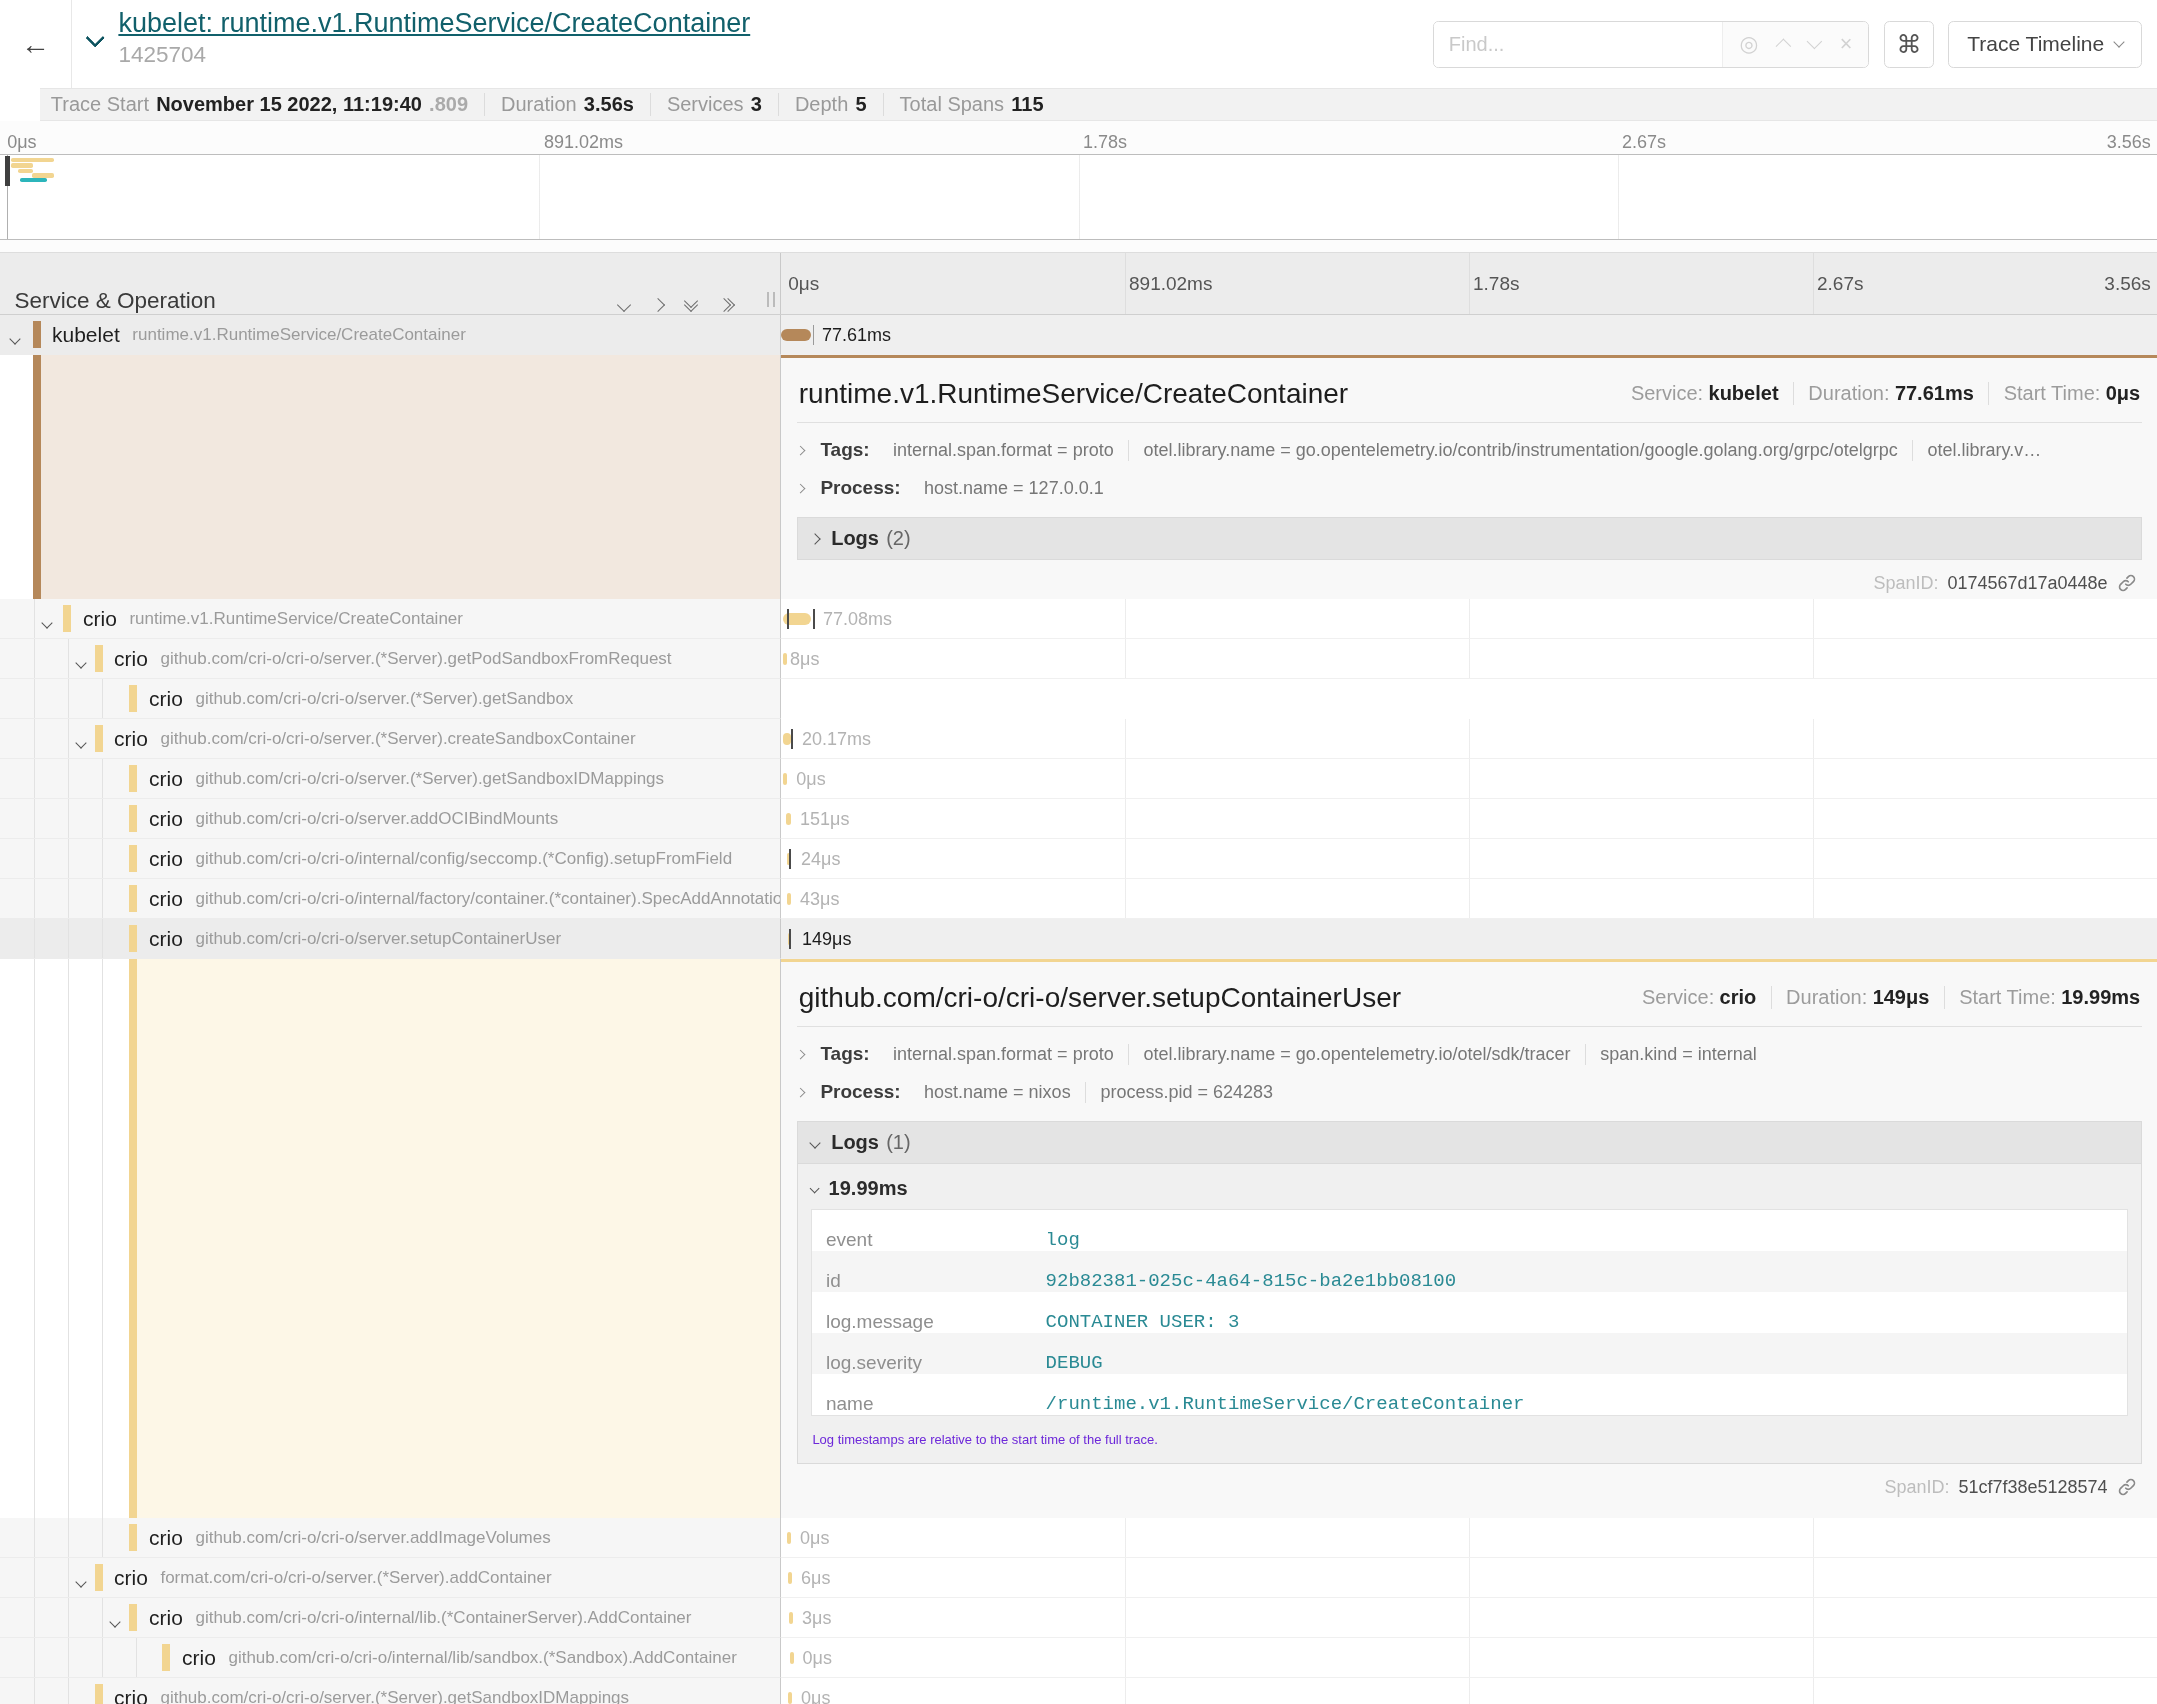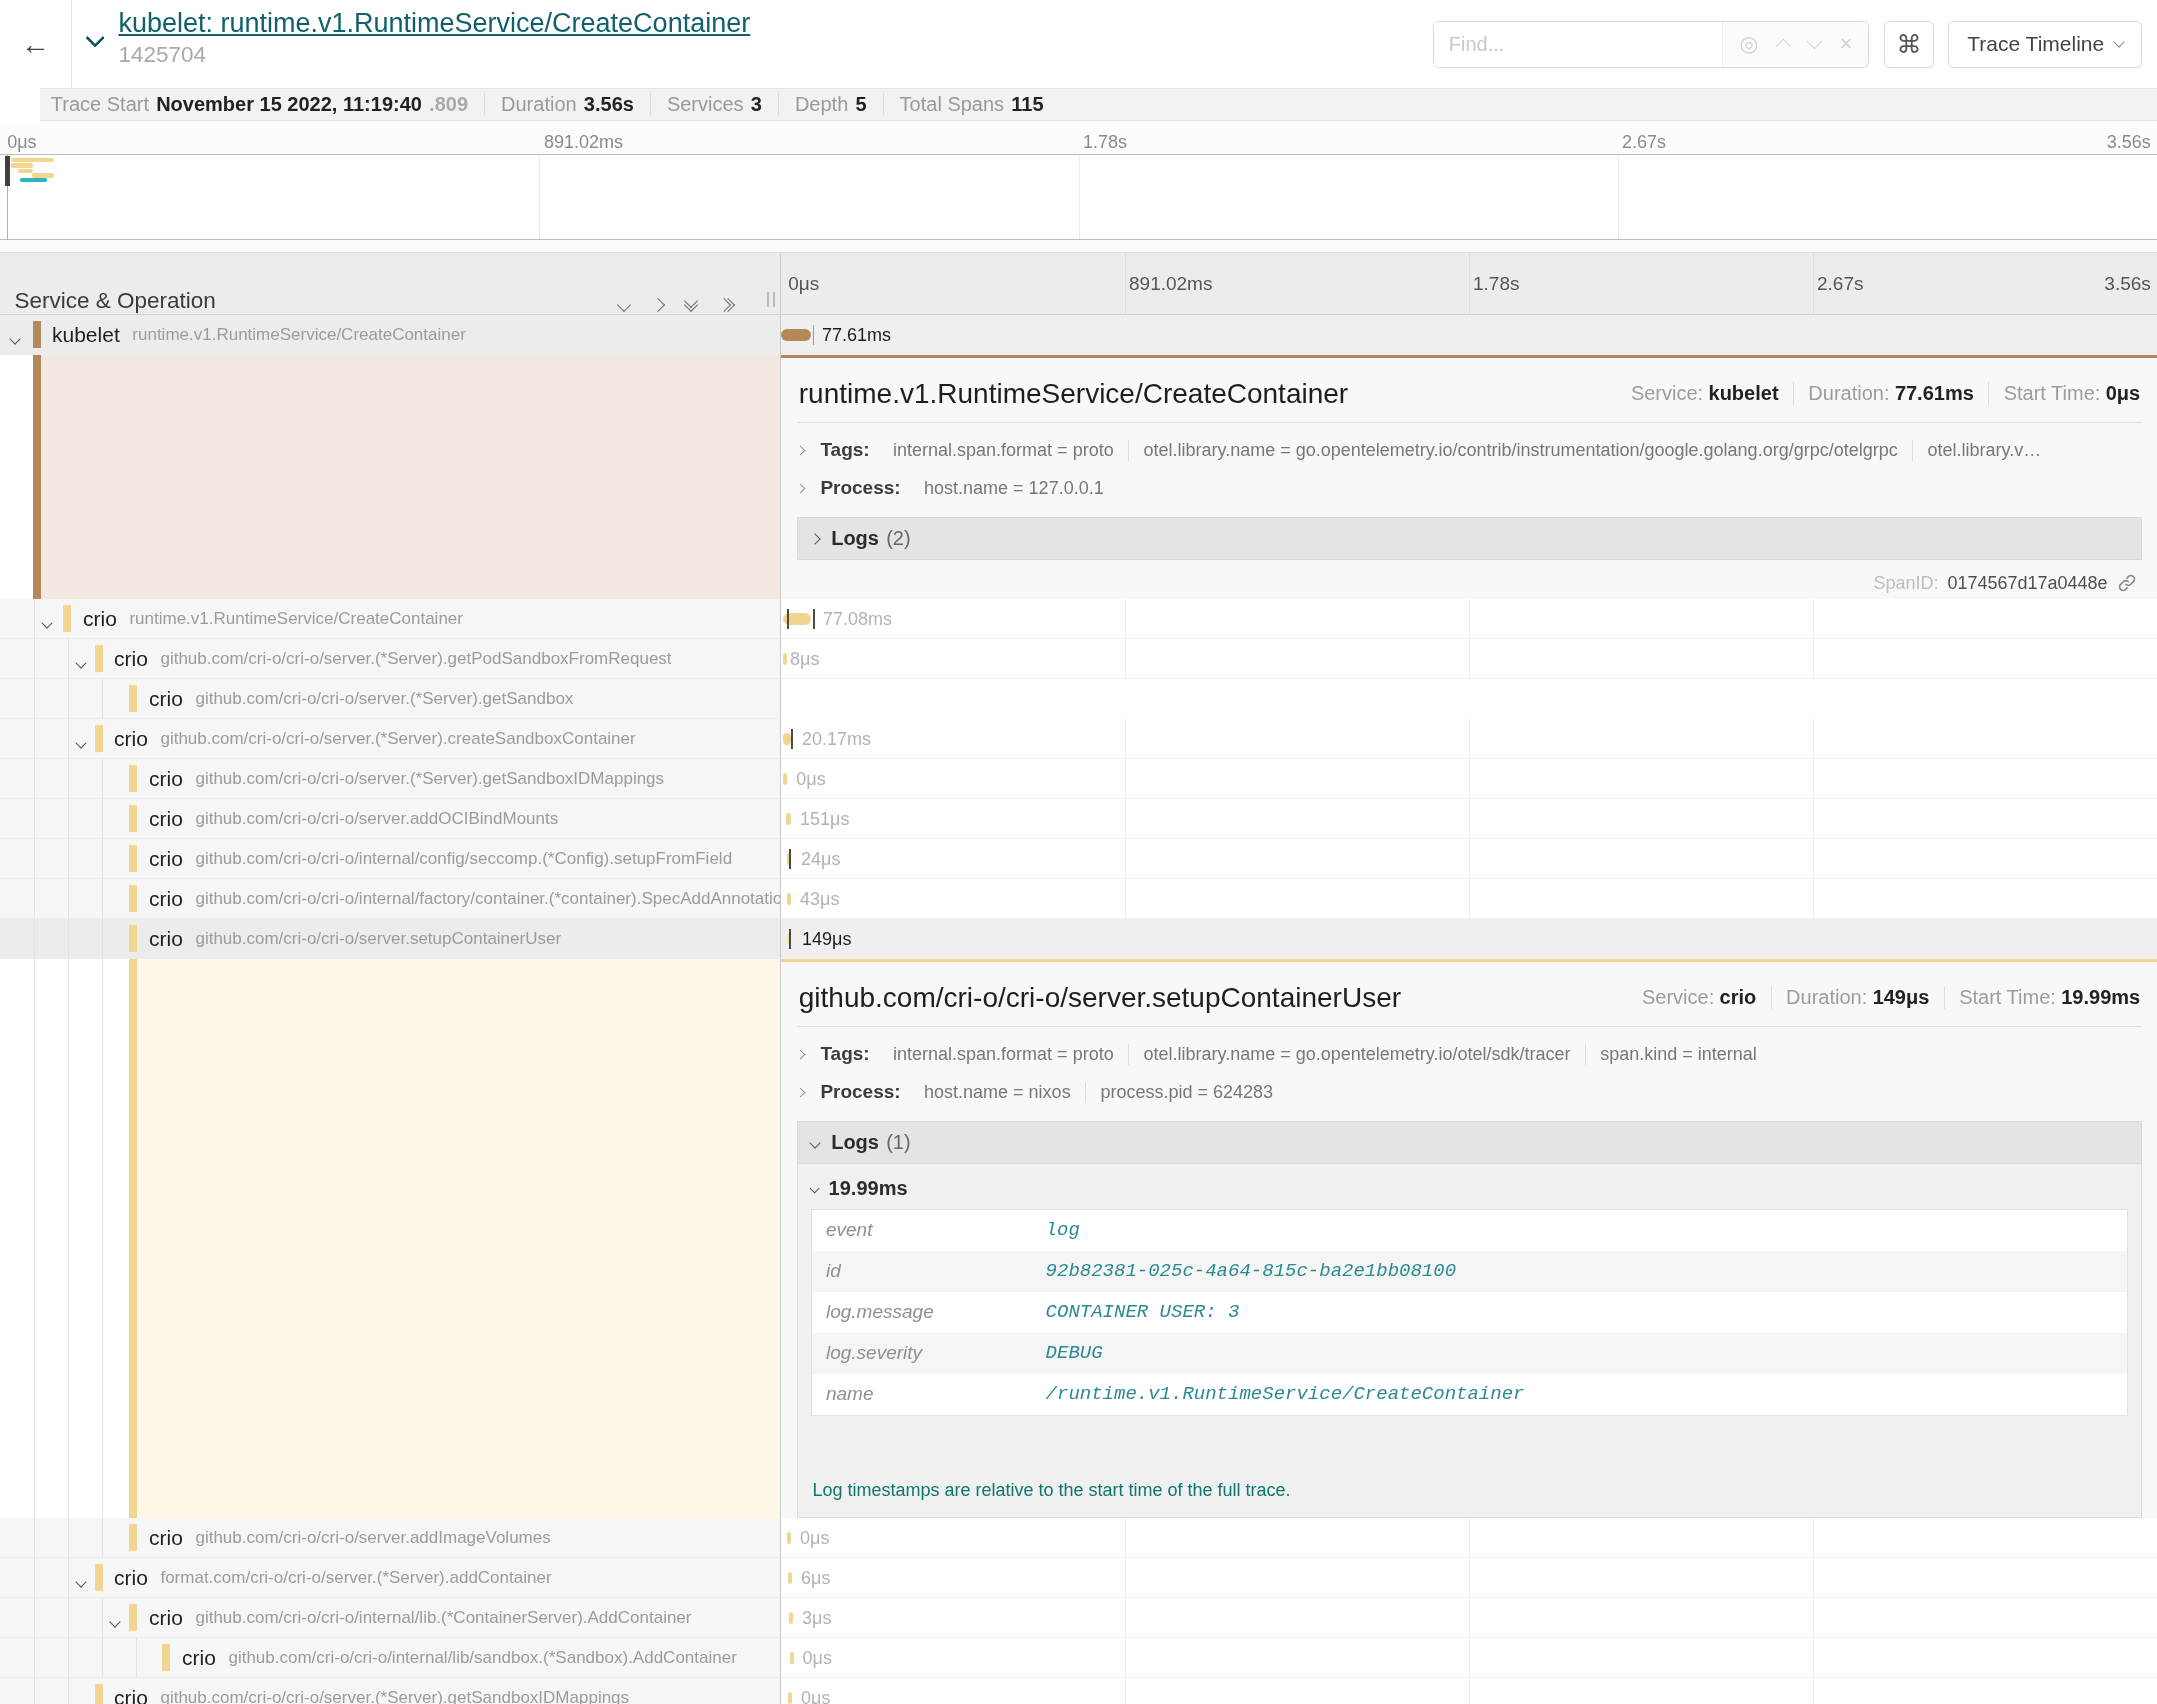--- a/index.html
+++ b/index.html
@@ -121,25 +121,25 @@
   .tagsep:last-child { border-right:0; }
   .logs-bar { margin-top:18px; background:#e4e4e4; border:0.9px solid #dadada; height:43px; display:flex; align-items:center;
     padding:0 12.6px; font-size:20px; cursor:pointer; }
   .logs-bar .cv { width:8px; height:8px; border-color:#555; margin-right:12.6px; }
   .logs-bar b { color:#2b2b2b; margin-right:7.2px; }
   .logs-bar .cnt { color:#666; }
   .logs-body { background:#f0f0f0; border:0.9px solid #dadada; border-top:0; padding:3.6px 12.6px 12.6px 12.6px; }
   .log-time { display:flex; align-items:center; height:41px; font-size:20px; font-weight:700; color:#2b2b2b; cursor:pointer; }
   .log-time .cv { width:7.2px; height:7.2px; border-color:#555; margin-right:10.8px; }
   .ftable { background:#fff; border:0.9px solid #e2e2e2; }
-  .frow { display:flex; min-height:41px; align-items:center;font-style:italic; }
+  .frow { display:flex; min-height:41px; align-items:flex-end; }
   .frow:nth-child(even) { background:#f5f5f5; }
   .fkey { width:234px; padding-left:14.4px; font-size:19px; color:#8f8f8f; }
   .fval { font-family:"Liberation Mono", monospace; font-size:19px; color:#2a8a94; }
-  .log-note { padding:16px 1.8px 3.6px 1.8px; font-size:18px; color:#0f766e;margin-top:48px; }
+  .log-note { padding:16px 1.8px 3.6px 1.8px; font-size:13px; color:#6d28d9; }
   .spanid-row { display:flex; justify-content:flex-end; align-items:center; gap:9px; padding:12.6px 5.4px 5.4px 0;
     font-size:18px; }
   .spanid-row .lbl { color:#bdbdbd; }
   .spanid-row .val { color:#4f4f4f; }
   .link-ic { display:flex; cursor:pointer; }
 </style>
 </head>
 <body>
 
 <div class="app-header">

